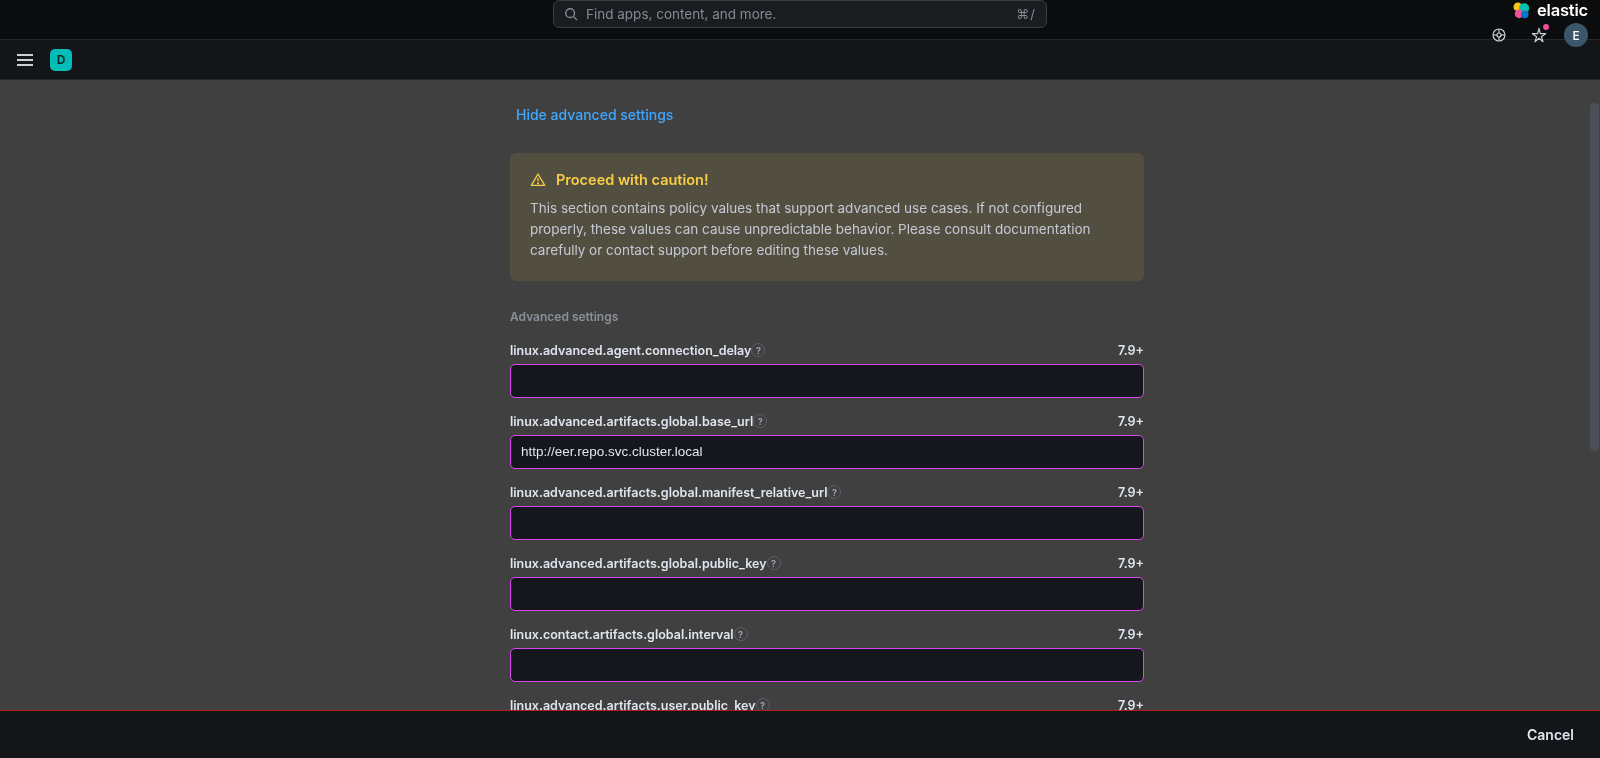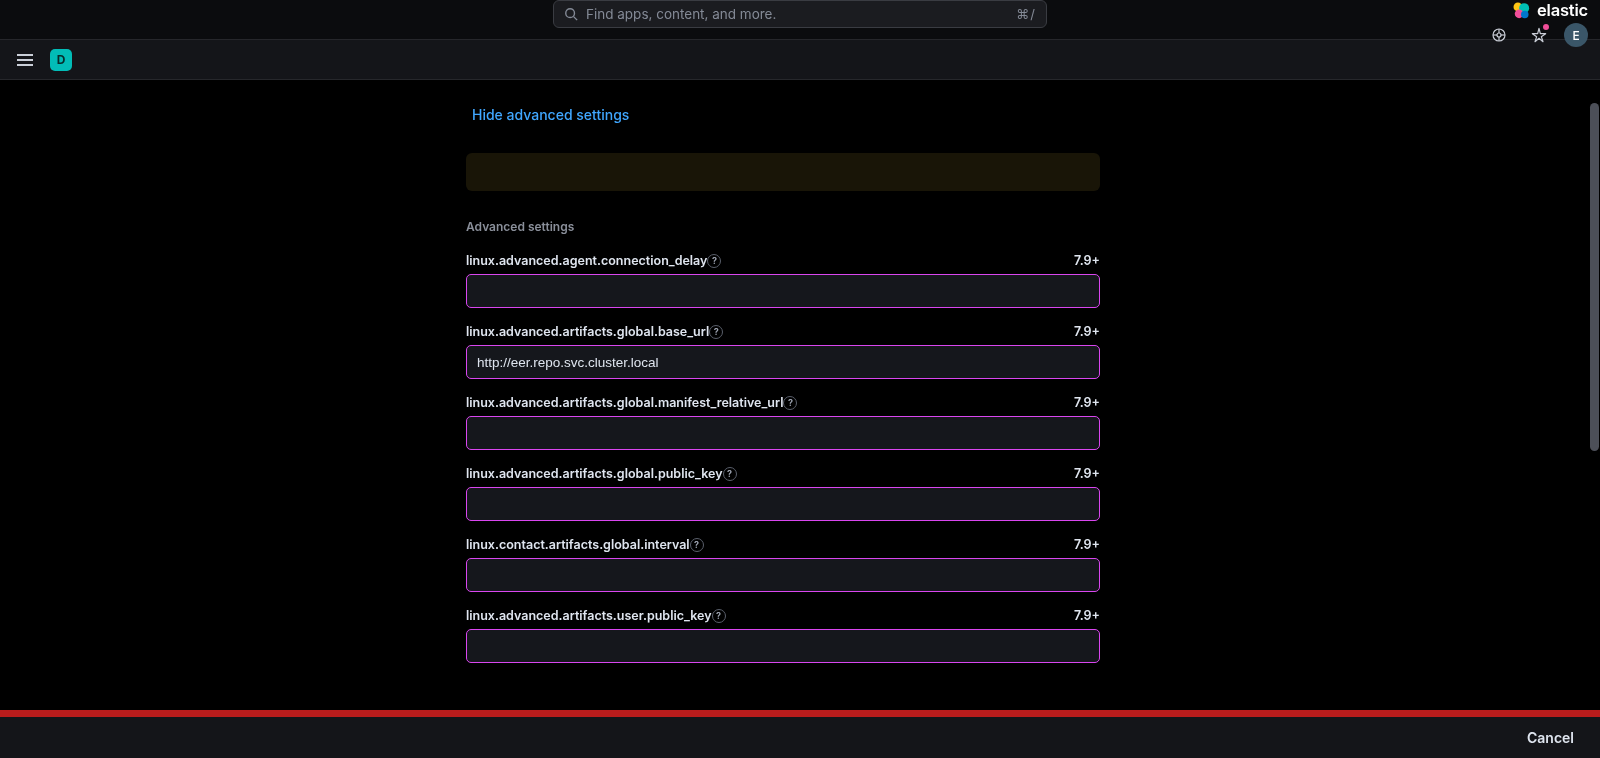--- a/index.html
+++ b/index.html
@@ -102,21 +102,22 @@
       clip-path: polygon(0 0, calc(100% - 8px) 0, 100% 50%, calc(100% - 8px) 100%, 0 100%, 8px 50%);
     }
     .crumb.first { margin-left:0; border-radius: 4px 0 0 4px; clip-path: polygon(0 0, calc(100% - 8px) 0, 100% 50%, calc(100% - 8px) 100%, 0 100%);}
     .crumb.link { color:#40a7ff; }
 
     
     .main {
       position:absolute;
       top:80px; left:0; right:0; bottom:48px;
       overflow: hidden;
-      background:#000000;
+      background:#404040;
+      padding-left:44px;
     }
     .content-col {
       width: 634px;
       margin-left: 466px;
       padding-top: 24px;
     }
     .adv-toggle {
       color:#40a7ff;
       font-size:14px;
       font-weight:500;
@@ -164,21 +165,21 @@
       padding:0 10px;
       font-size:13.5px;
     }
 
     
     .footer {
       position:absolute;
       left:0; right:0; bottom:0;
       height:48px;
       background:#141519;
-      border-top:7px solid #b91c1c;
+      border-top:1px solid #b91c1c;
       display:flex;
       align-items:center;
       justify-content:flex-end;
       padding:0 14px;
       gap:10px;
     }
     .btn-empty {
       color:#dfe5ef; font-weight:600; font-size:14px;
       padding:8px 12px; border-radius:5px;
     }
@@ -266,20 +267,31 @@
     <span>D</span>
   </div>
 </div>
 
 <div class="main">
   <div class="content-col">
 
     <div class="adv-toggle">Hide advanced settings</div>
 
     <div class="callout">
+      <div class="callout-head">
+        <span>
+          <svg width="16" height="16" viewBox="0 0 24 24" fill="none" stroke="#f7ce46" stroke-width="2">
+            <path d="M12 3 L22 20 L2 20 Z" stroke-linejoin="round"></path>
+            <line x1="12" y1="9" x2="12" y2="14"></line>
+            <circle cx="12" cy="17" r="0.6" fill="#f7ce46"></circle>
+          </svg>
+        </span>
+        <span class="callout-title">Proceed with caution!</span>
+      </div>
+      <div class="callout-body">This section contains policy values that support advanced use cases. If not configured properly, these values can cause unpredictable behavior. Please consult documentation carefully or contact support before editing these values.</div>
     </div>
 
     <div class="section-label">Advanced settings</div>
 
     <div id="fields-host">
         <div class="field"><div class="field-label-row">
             <span class="field-label">linux.advanced.agent.connection_delay</span>
             <span class="help-icon">?</span>
             <span class="version-tag">7.9+</span>
           </div><input class="field-input" style=""></div>

